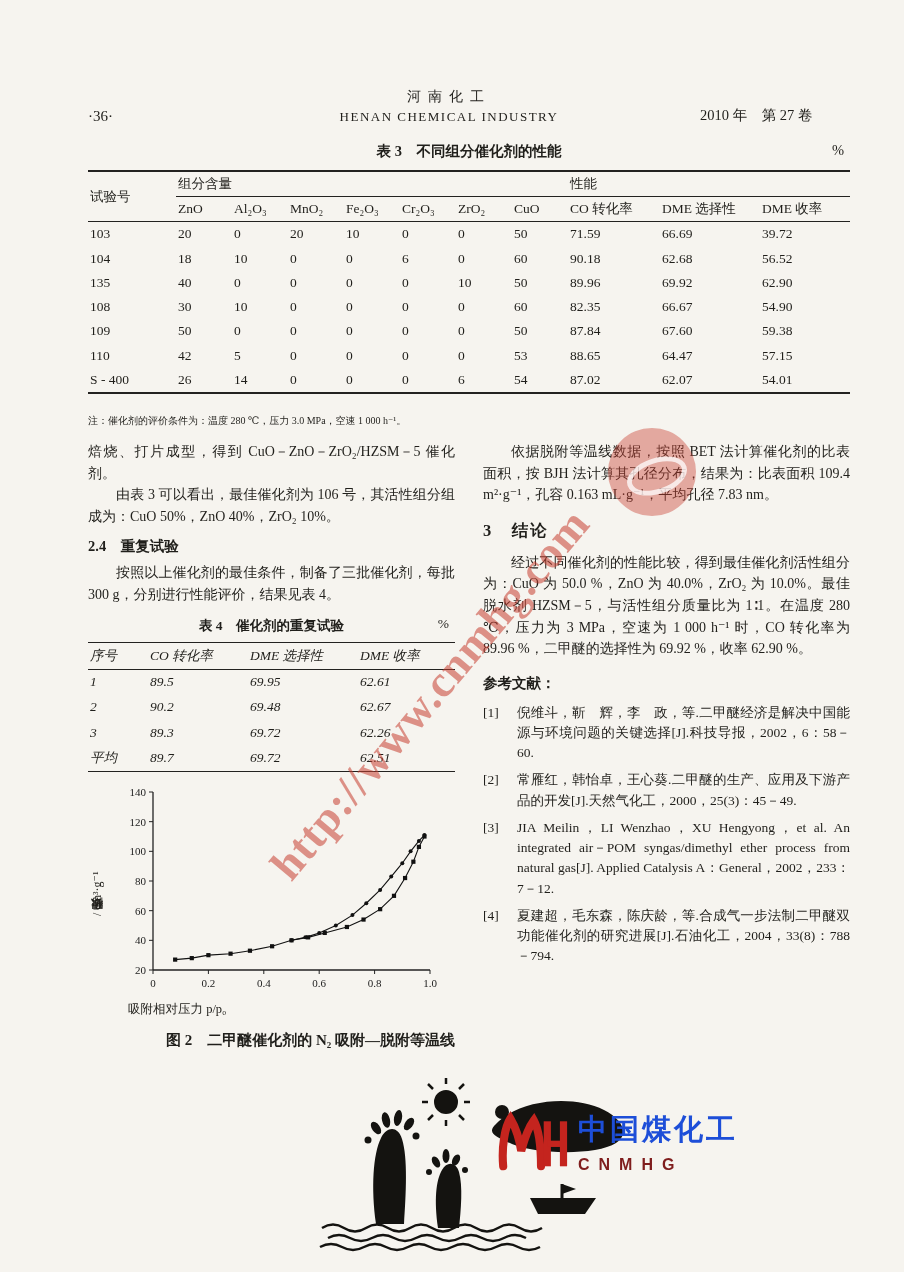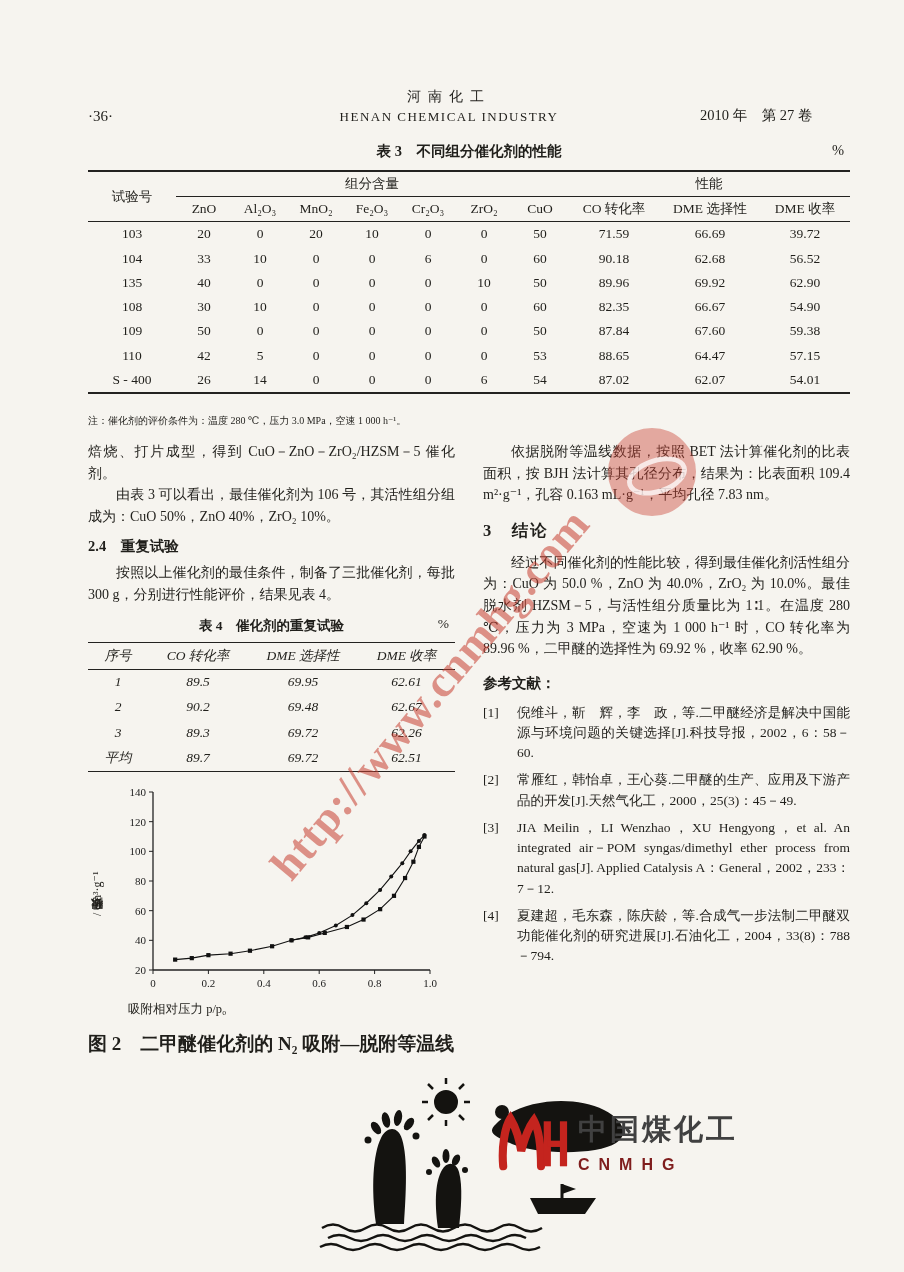--- a/index.html
+++ b/index.html
@@ -14,21 +14,21 @@
     display:flex; align-items:flex-end; justify-content:space-between; }
   .page-num { width:110px; font-size:15px; }
   .journal-center { flex:1; text-align:center; }
   .journal-cn { font-size:14px; letter-spacing:7px; }
   .journal-en { font-size:13px; letter-spacing:1.5px; margin-top:3px; }
   .issue { width:150px; text-align:left; font-size:14.5px; }
   
   .main { position:absolute; top:142px; left:88px; width:762px; }
   .tbl-title { position:relative; text-align:center; font-weight:bold; font-size:14.5px; }
   .tbl-title .unit { position:absolute; right:6px; top:0; font-weight:normal; }
-  table { border-collapse:collapse; width:100%; text-align:center; }
+  table { border-collapse:collapse; width:100%; text-align:left; }
   .t3 { margin-top:9px; font-size:13.5px; border-top:2px solid #232220; border-bottom:2px solid #232220; }
   .t3 th { font-weight:normal; }
   .t3 th, .t3 td { padding:3px 2px; line-height:1.35; }
   .t3 thead th { border-bottom:1px solid #232220; }
   .t4 { margin-top:6px; font-size:13.5px; border-top:1.6px solid #232220; border-bottom:1.6px solid #232220;font-style:italic; }
   .t4 th { font-weight:normal; }
   .t4 th, .t4 td { padding:3.5px 2px; line-height:1.35; }
   .t4 thead th { border-bottom:1px solid #232220; }
   .note { margin-top:20px; font-size:10px; line-height:1.4; }
   
@@ -39,35 +39,35 @@
   .sec-head { font-weight:bold; font-size:14.5px; margin:7px 0 5px 0; }
   .sec-head.big { font-size:16.5px; margin:12px 0 8px 0; letter-spacing:2px; }
   .refs-title { font-weight:bold; font-size:14.5px; margin:12px 0 8px 0; }
   .ref-item { position:relative; padding-left:34px; font-size:13.5px; line-height:1.5; margin-bottom:7px; }
   .ref-num { position:absolute; left:0; top:0; }
   
   .figure { margin-top:10px; }
   .chart-row { display:flex; align-items:center; }
   .ylabel { writing-mode:vertical-rl; transform:rotate(180deg); font-size:12px; height:180px; text-align:center; }
   .xlabel { text-align:left; font-size:12.5px; margin-top:-8px; padding-left:40px; }
-  .fig-caption { text-align:left; font-weight:bold; font-size:19px; margin-top:10px; }
+  .fig-caption { text-align:right; font-weight:bold; font-size:15px; margin-top:10px; }
   
   .watermark { position:absolute; left:100px; top:668px; width:660px; text-align:center;
     font-size:45px; font-weight:bold; letter-spacing:1px;
     color:rgba(199,62,48,0.55); transform:rotate(-50deg); z-index:6; pointer-events:none; }
   .watermark-stamp { position:absolute; left:608px; top:428px; width:88px; height:88px;
     border-radius:50%; background:rgba(199,62,48,0.42); z-index:6; pointer-events:none; }
   .watermark-stamp::after { content:""; position:absolute; left:18px; top:30px; width:52px; height:26px;
     border:5px solid rgba(255,255,255,0.75); border-radius:50%; transform:rotate(-18deg); }
   
   .illus { position:absolute; left:318px; top:1076px; z-index:1; }
   .blob  { position:absolute; left:468px; top:1086px; z-index:1; }
   .footer-logo { position:absolute; left:496px; top:1110px; display:flex; align-items:center; gap:10px; z-index:3; }
   .brand-text { display:flex; flex-direction:column; }
-  .brand-cn { font-size:29px; font-weight:bold; letter-spacing:3px; color:#404040;
+  .brand-cn { font-size:29px; font-weight:bold; letter-spacing:3px; color:#1d4ed8;
     font-family:"Liberation Sans","DejaVu Sans",sans-serif; }
   .brand-en { font-size:16px; font-weight:bold; letter-spacing:9px; color:#7f1d1d; margin-top:6px;
     font-family:"Liberation Sans","DejaVu Sans",sans-serif; }
 </style>
 </head>
 <body>
 
 <div class="page">
 
   <div class="header">
@@ -121,21 +121,21 @@
             <td>10</td>
             <td>0</td>
             <td>0</td>
             <td>50</td>
             <td>71.59</td>
             <td>66.69</td>
             <td>39.72</td>
           </tr>
           <tr>
             <td>104</td>
-            <td>33</td>
+            <td>18</td>
             <td>10</td>
             <td>0</td>
             <td>0</td>
             <td>6</td>
             <td>0</td>
             <td>60</td>
             <td>90.18</td>
             <td>62.68</td>
             <td>56.52</td>
           </tr>

